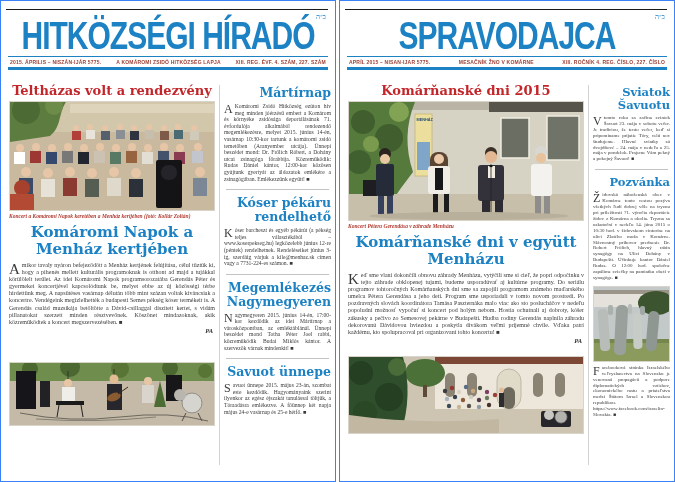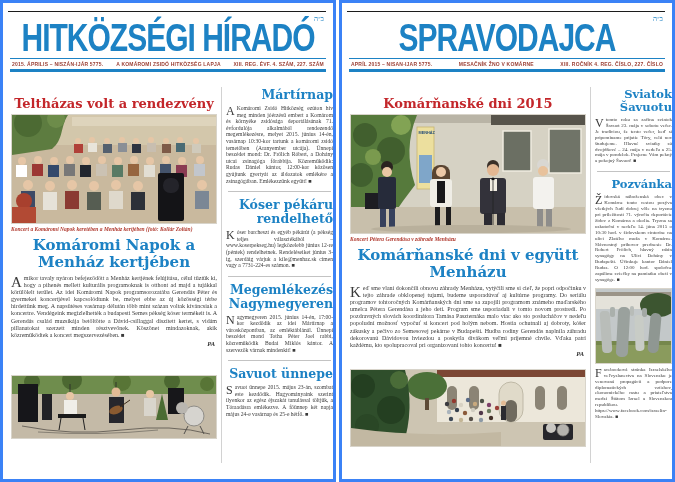--- a/index.html
+++ b/index.html
@@ -1,40 +1,40 @@
 <!DOCTYPE html>
 <html><head>
 <meta charset="utf-8">
 <style>
   *{margin:0;padding:0;box-sizing:border-box}
   html,body{background:#ffffff}
   .sheet{position:relative;width:675px;height:482px;background:#fff;overflow:hidden;
          font-family:"Liberation Serif",serif;color:#3a3a3a}
-  .page{position:absolute;top:0;height:482px;width:336px;background:#fff;border:3px solid #3b82f6}
+  .page{position:absolute;top:0;height:482px;width:336px;background:#fff;border:1px solid #3b82f6}
   .page.l{left:0}.page.r{left:339px}
   .topline{position:absolute;top:8px;left:5px;right:7px;height:1px;background:#1c1c1c}
   .mast{position:absolute;top:13px;left:0;right:0;text-align:center;color:#1d82c4;
         font-family:"Liberation Sans",sans-serif;font-weight:900;font-size:30px;letter-spacing:-1px;
         transform:scaleY(1.3);transform-origin:top center;white-space:nowrap}
   .bh{position:absolute;top:12px;right:9px;color:#1d82c4;font-size:7px;font-weight:normal}
   .dateline{position:absolute;top:55px;left:7px;right:7px;border-top:1px solid #1d82c4;
         border-bottom:3px solid #1d82c4;display:flex;justify-content:space-between;align-items:center;
         padding:2px 2px;font-size:5px;font-weight:bold;color:#9c4136;
         font-family:"Liberation Sans",sans-serif;letter-spacing:.2px;white-space:nowrap}
   .main{position:absolute;top:80px}
   .page.l .main{left:8px;width:206px}
   .page.r .main{left:8px;width:236px}
   .vr{position:absolute;top:84px;bottom:16px;width:1px;background:#d2d2d2}
   .page.l .vr{left:218px}
   .page.r .vr{left:248px}
   .ncol{position:absolute;top:82px}
   .page.l .ncol{left:223px;width:107px}
   .page.r .ncol{left:253px;width:77px}
   .lead{color:#c3262a;text-align:center;font-family:"DejaVu Serif",serif;font-weight:bold;
-        font-size:13px;margin:13px 0 3px}
+        font-size:13px;margin:2px 0 3px}
   .photo{display:block;border:1px solid #d8d4ca;background:#eee;line-height:0}
   .photo svg{display:block}
   .cap{color:#b0392e;font-size:5.5px;font-style:italic;font-weight:bold;margin:2px 0 0}
   .art-title{color:#1d82c4;text-align:center;font-family:"DejaVu Serif",serif;font-weight:bold;
         font-size:15px;line-height:17px;margin:5px 6px 4px}
   .body{font-size:6px;line-height:7.1px;text-align:justify;color:#3a3a3a}
   .body.dc::first-letter{float:left;font-size:15px;line-height:12px;padding:1px 2px 0 0}
   .byline{text-align:right;font-size:6.5px;font-weight:bold;font-style:italic;margin:1px 2px 0;color:#333}
   .photoB{margin-top:28px}
   .photoD{margin-top:12px}

